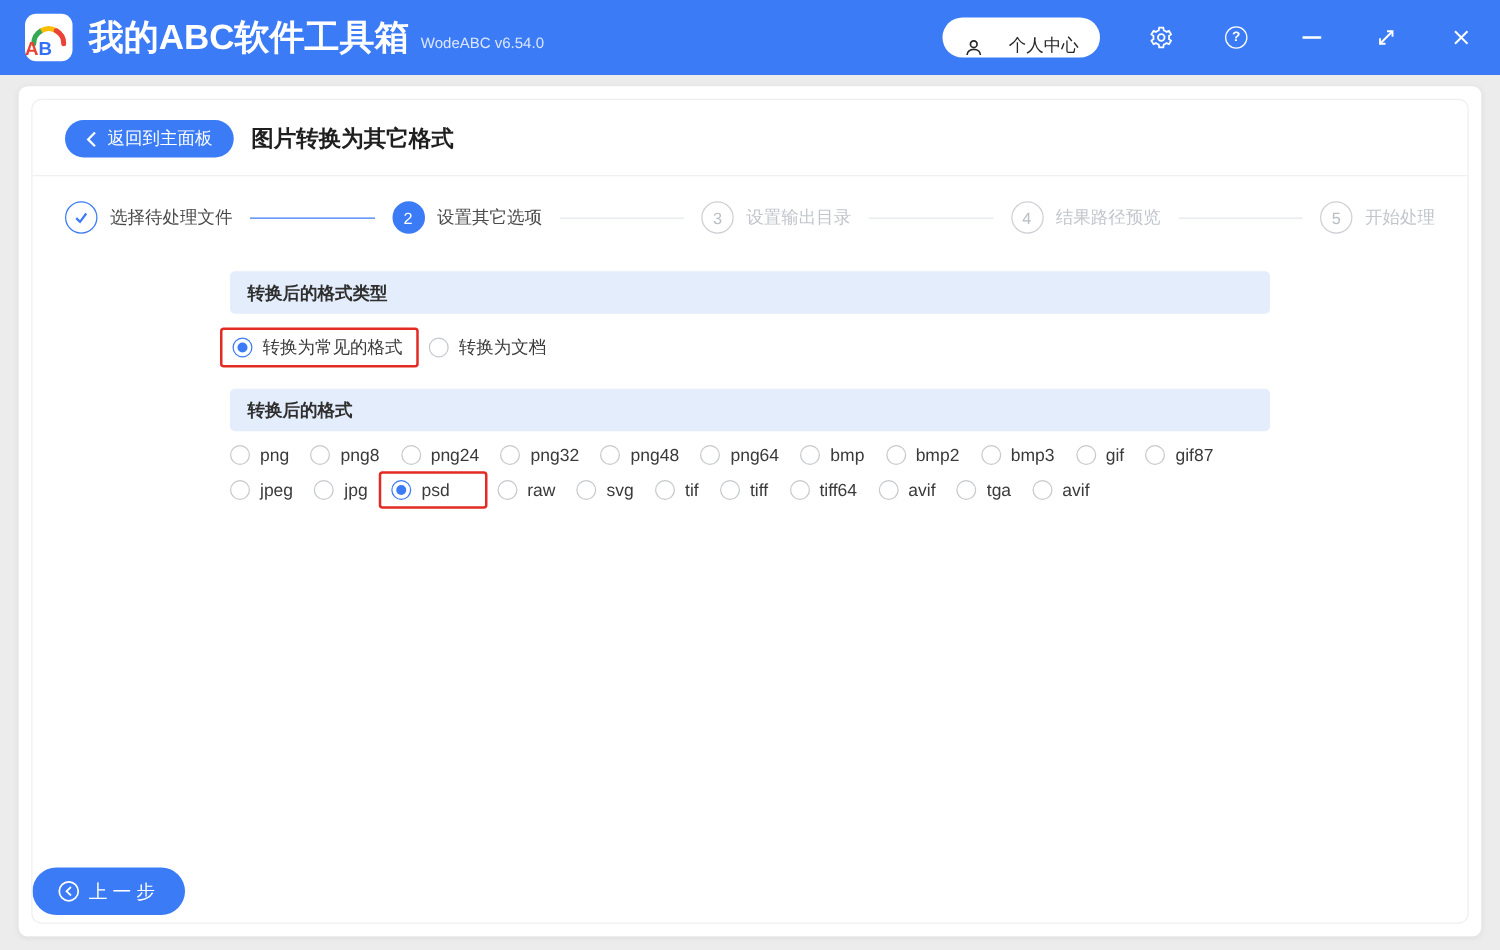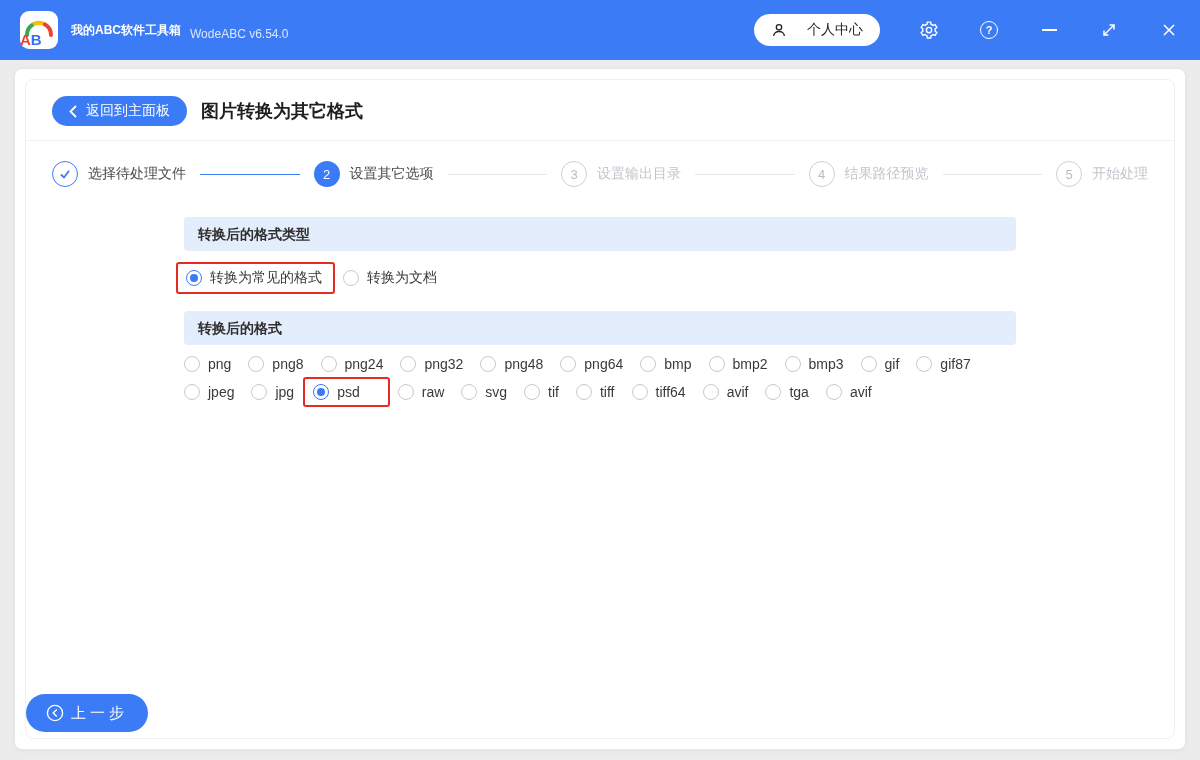--- a/index.html
+++ b/index.html
@@ -18,26 +18,26 @@
     width:38px; height:38px; background:#fff; border-radius:9px;
     position:relative; flex:none;
   }
   .applogo svg { position:absolute; left:0; top:0; }
   .logoletters {
     position:absolute; left:0; right:0; bottom:2px; text-align:left;
     font-size:15px; font-weight:bold; letter-spacing:0px; line-height:15px;
   }
   .logo-a { color:#ea4335; }
   .logo-b { color:#3370f6; }
-  .apptitle { font-size:12px; font-weight:bold; margin-left:13px; white-space:nowrap; }
+  .apptitle { font-size:28px; font-weight:bold; margin-left:13px; white-space:nowrap; }
   .appver { font-size:12px; color:rgba(255,255,255,.82); margin-left:9px; margin-top:7px; }
   .tb-spacer { flex:1; }
   .user-pill {
     height:32px; background:#fff; border-radius:16px; display:flex;
-    align-items:center; gap:20px; padding:12px 17px; color:#262626; font-size:14px;
+    align-items:flex-end; gap:20px; padding:0 17px; color:#262626; font-size:14px;
     cursor:default; flex:none;
   }
   .tb-btn {
     margin-left:38px; display:flex; align-items:center; justify-content:center;
     width:22px; height:22px; flex:none;
   }
   .help-circle {
     width:18px; height:18px; border:1.6px solid #fff; border-radius:50%;
     display:flex; align-items:center; justify-content:center;
     font-size:11px; font-weight:bold; color:#fff;

